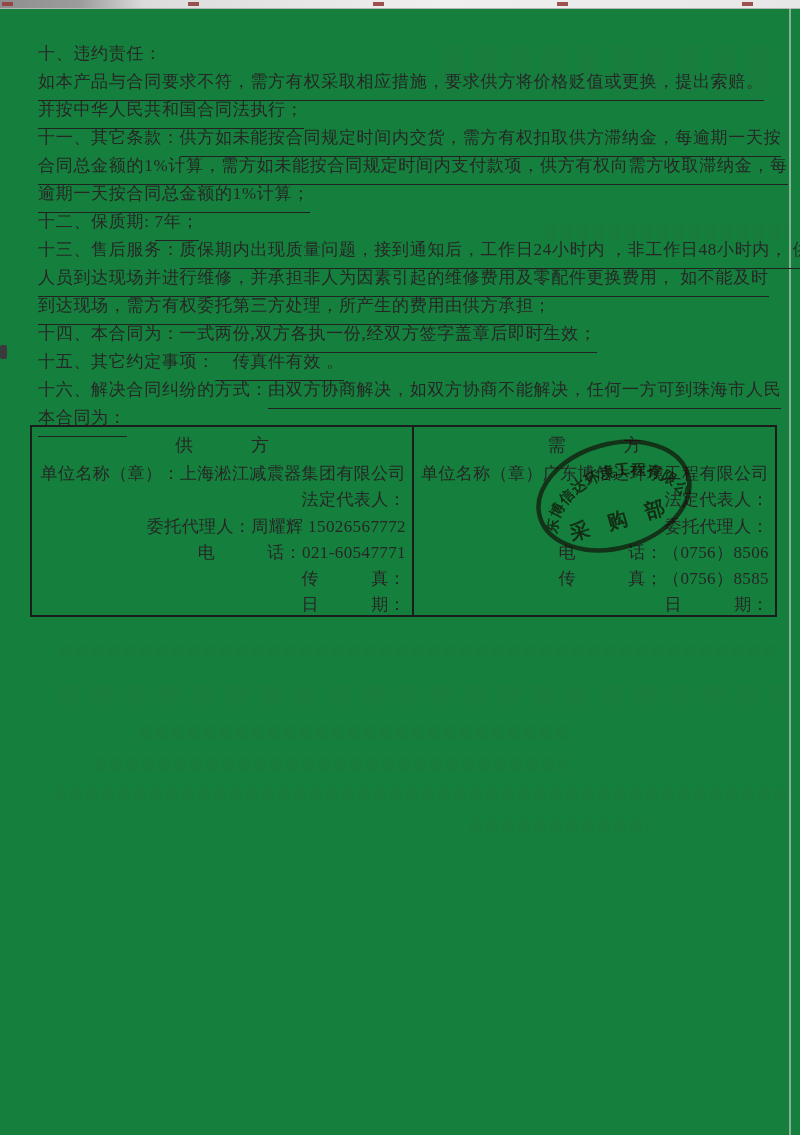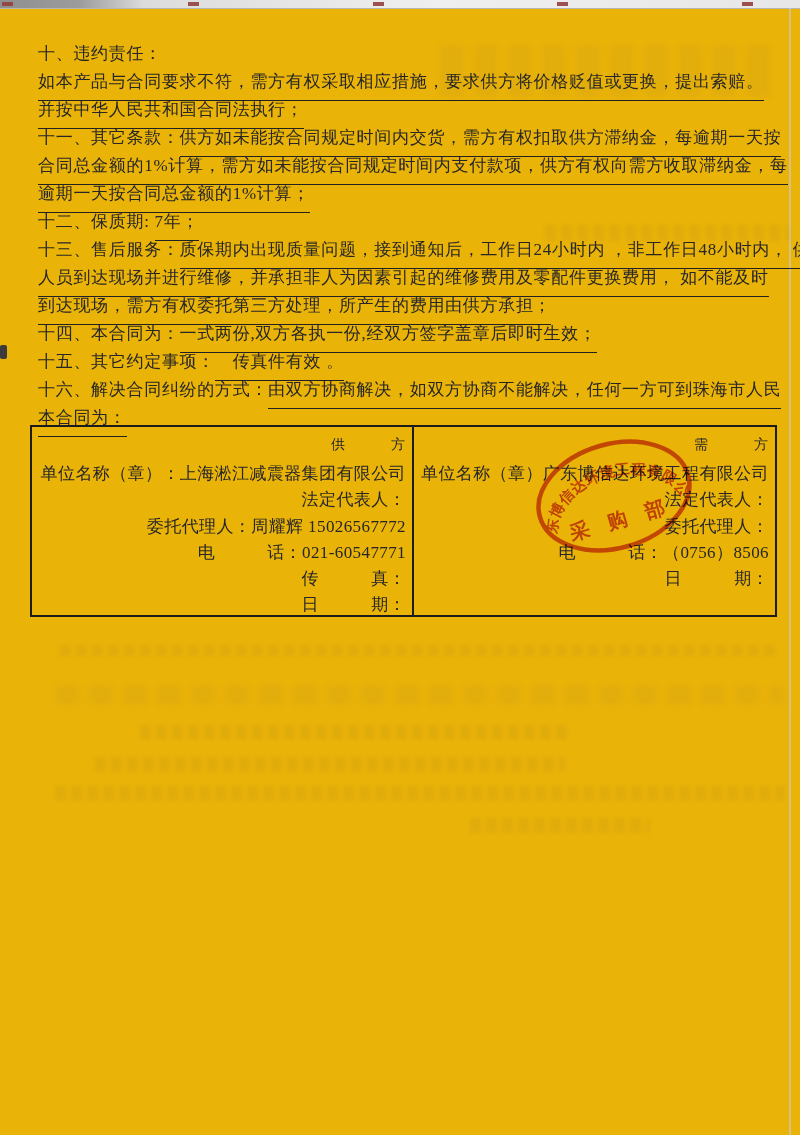--- a/index.html
+++ b/index.html
@@ -1,19 +1,19 @@
 <!DOCTYPE html>
 <html><head>
 <meta charset="utf-8">
 <style>
   html,body{margin:0;padding:0;background:#e9e9e9;}
   #page{
     position:relative;
     width:800px;height:1135px;
-    background:#eab308;
+    background:#15803d;
     overflow:hidden;
     font-family:"Liberation Serif","DejaVu Serif",serif;
     color:#262626;
   }
   
   #topstrip{
     position:absolute;left:0;top:0;width:800px;height:8px;
     background:linear-gradient(90deg,#8f8f8f 0%,#9c9c9c 10%,#dcdcdc 18%,#efefef 55%,#e7e7e7 100%);
     border-bottom:1px solid #b5b5b5;
   }
@@ -33,21 +33,21 @@
   
   #sigtable{
     position:absolute;left:30px;top:425px;width:747px;height:192px;
     border:2px solid #1c1c1c;box-sizing:border-box;
     display:flex;
   }
   .sigcell{position:relative;height:100%;box-sizing:border-box;padding:4px 6px 0 7px;}
   #cell-supplier{width:394px;border-right:2px solid #1c1c1c;}
   #cell-buyer{flex:1;border-radius:13px;}
   .cellheader{
-    text-align:right;font-size:14px;letter-spacing:1px;
+    text-align:center;font-size:18px;letter-spacing:1px;
     height:30px;line-height:28px;white-space:pre;
   }
   .trow{
     font-size:17px;letter-spacing:0.4px;height:26.3px;line-height:26.3px;
     white-space:nowrap;overflow:visible;text-align:right;
   }
   
   #stamp{
     position:absolute;left:527px;top:430px;width:174px;height:132px;
     mix-blend-mode:multiply;opacity:.88;
@@ -111,20 +111,21 @@
       <div class="trow">电　　　话：021-60547771</div>
       <div class="trow">传　　　真：</div>
       <div class="trow">日　　　期：</div>
     </div>
     <div class="sigcell" id="cell-buyer">
       <div class="cellheader">需　　　方</div>
       <div class="trow">单位名称（章）广东博信达环境工程有限公司</div>
       <div class="trow">法定代表人：</div>
       <div class="trow">委托代理人：</div>
       <div class="trow">电　　　话：（0756）8506</div>
+      <div class="trow">传　　　真；（0756）8585</div>
       <div class="trow">日　　　期：</div>
     </div>
   </div>
 
   <svg id="stamp" viewBox="0 0 174 132">
     <g transform="rotate(-16 87 66)" fill="none">
       <ellipse cx="87" cy="66" rx="77" ry="52" stroke="#c9463f" stroke-width="4.5" opacity=".95"></ellipse>
       <path id="ringpath" d="M 23,82 A 66,47 0 0 1 151,82" fill="none"></path>
       <text font-size="14.5" fill="#c9463f" letter-spacing="0.5" font-family="&quot;Liberation Serif&quot;,&quot;DejaVu Serif&quot;,serif" font-weight="bold">
         <textPath href="#ringpath" startOffset="50%" text-anchor="middle">广东博信达环境工程有限公司</textPath>

